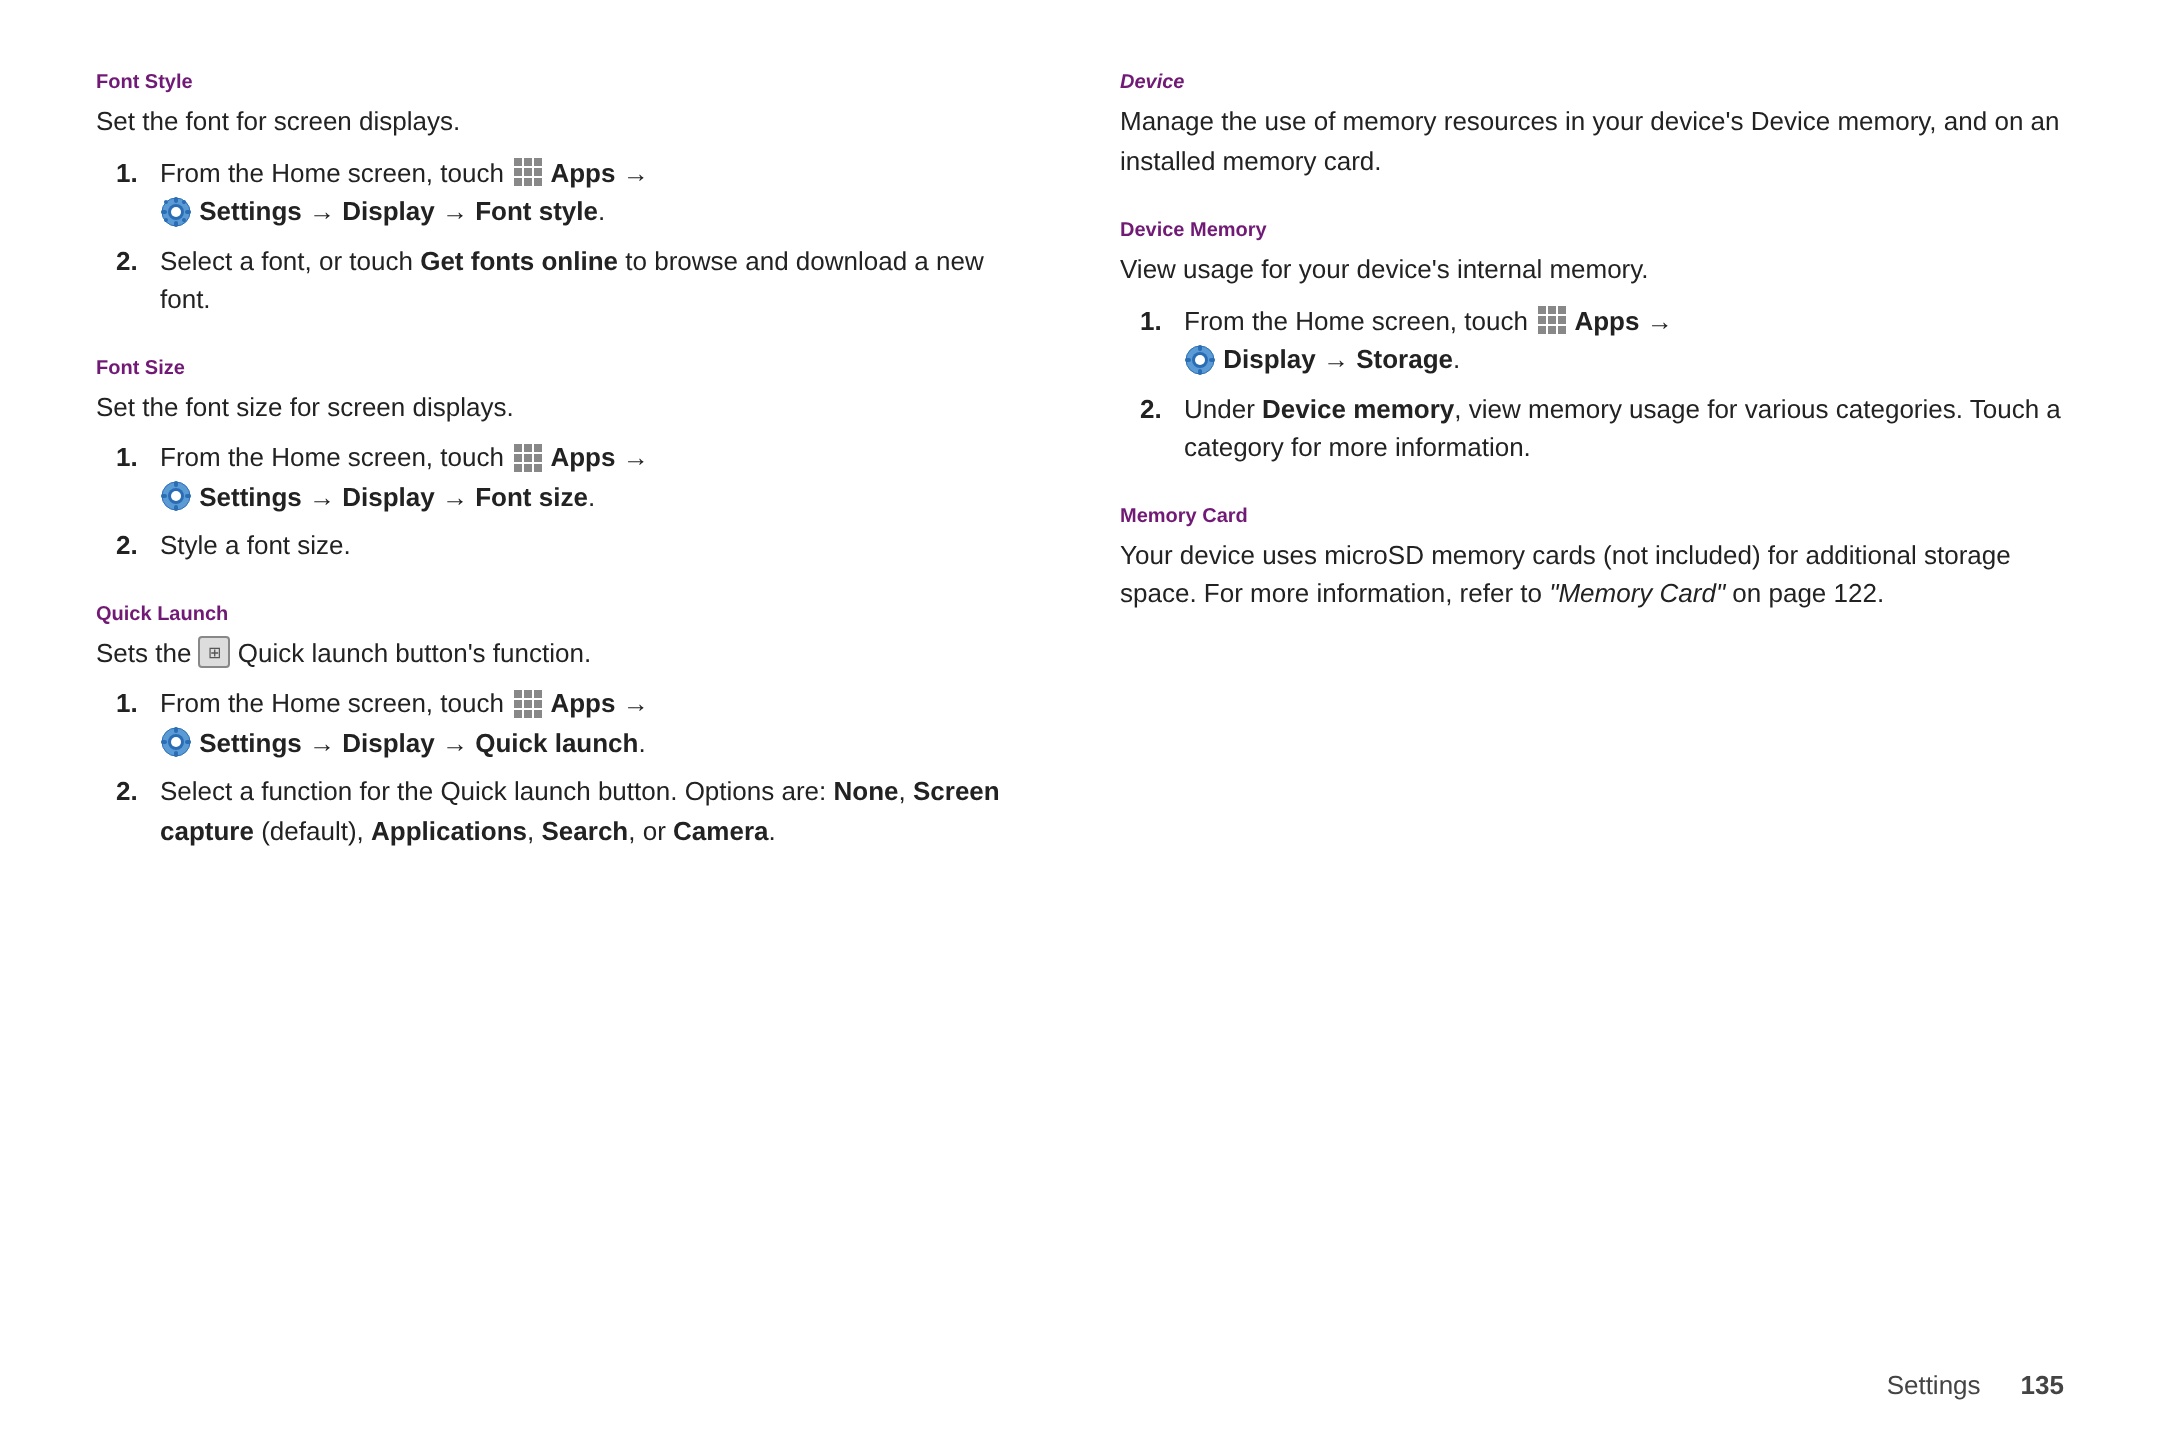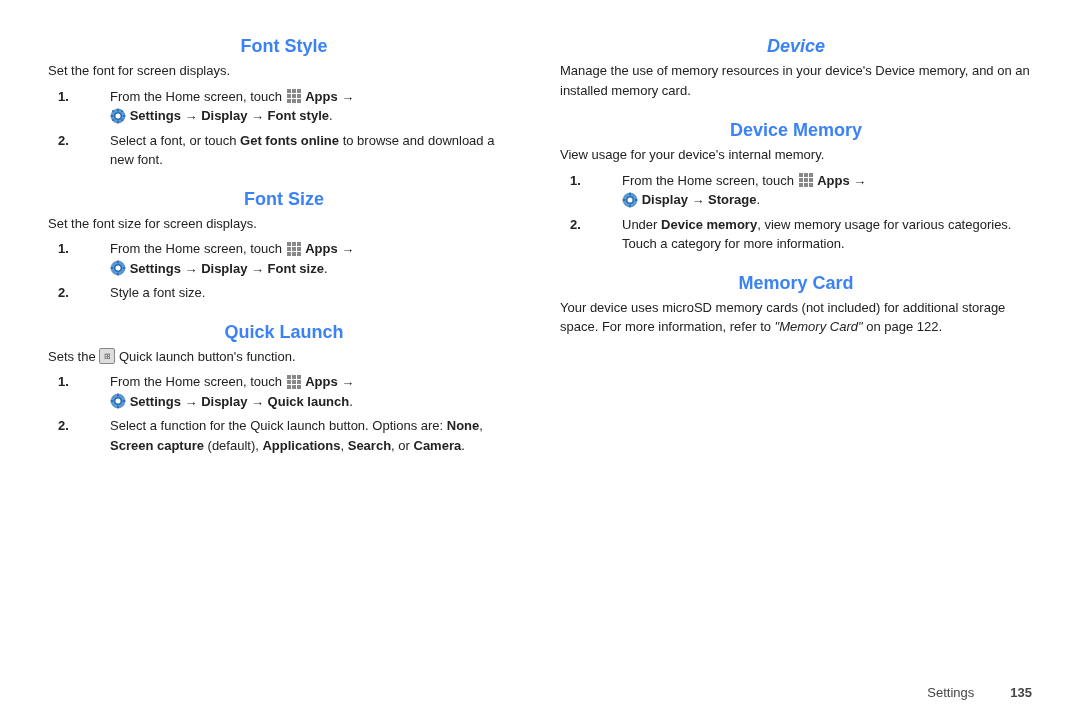--- a/index.html
+++ b/index.html
@@ -22,25 +22,24 @@
     .column {
       flex: 1;
       display: flex;
       flex-direction: column;
       gap: 0;
     }
     .section {
       margin-bottom: 14px;
     }
     .section-title {
-      color: #3b82f6;
+      color: #701a75;
       font-weight: bold;
-      font-size: 18px;
+      font-size: 10px;
       margin-bottom: 4px;
-      text-align: center;
     }
     .section-title.italic {
       font-style: italic;
     }
     .section-desc {
       font-size: 13px;
       color: #222;
       margin-bottom: 6px;
       line-height: 1.5;
     }
@@ -55,21 +54,20 @@
       line-height: 1.5;
       font-size: 13px;
     }
     .step-num {
       font-weight: bold;
       min-width: 16px;
       flex-shrink: 0;
     }
     .step-content {
       flex: 1;
-      margin-left: 30px;
     }
     .bold { font-weight: bold; }
     
     .apps-icon {
       display: inline-block;
       width: 16px;
       height: 16px;
       vertical-align: middle;
       position: relative;
       top: -1px;
@@ -115,21 +113,21 @@
       font-size: 13px;
     }
     .note-label { font-weight: bold; }
     .footer {
       position: absolute;
       bottom: 20px;
       right: 48px;
       font-size: 13px;
       color: #444;
       display: flex;
-      gap: 36px;
+      gap: 20px;
     }
     .footer-page {
       font-weight: bold;
     }
   </style>
 </head>
 <body>
 
 <div class="page">
 

